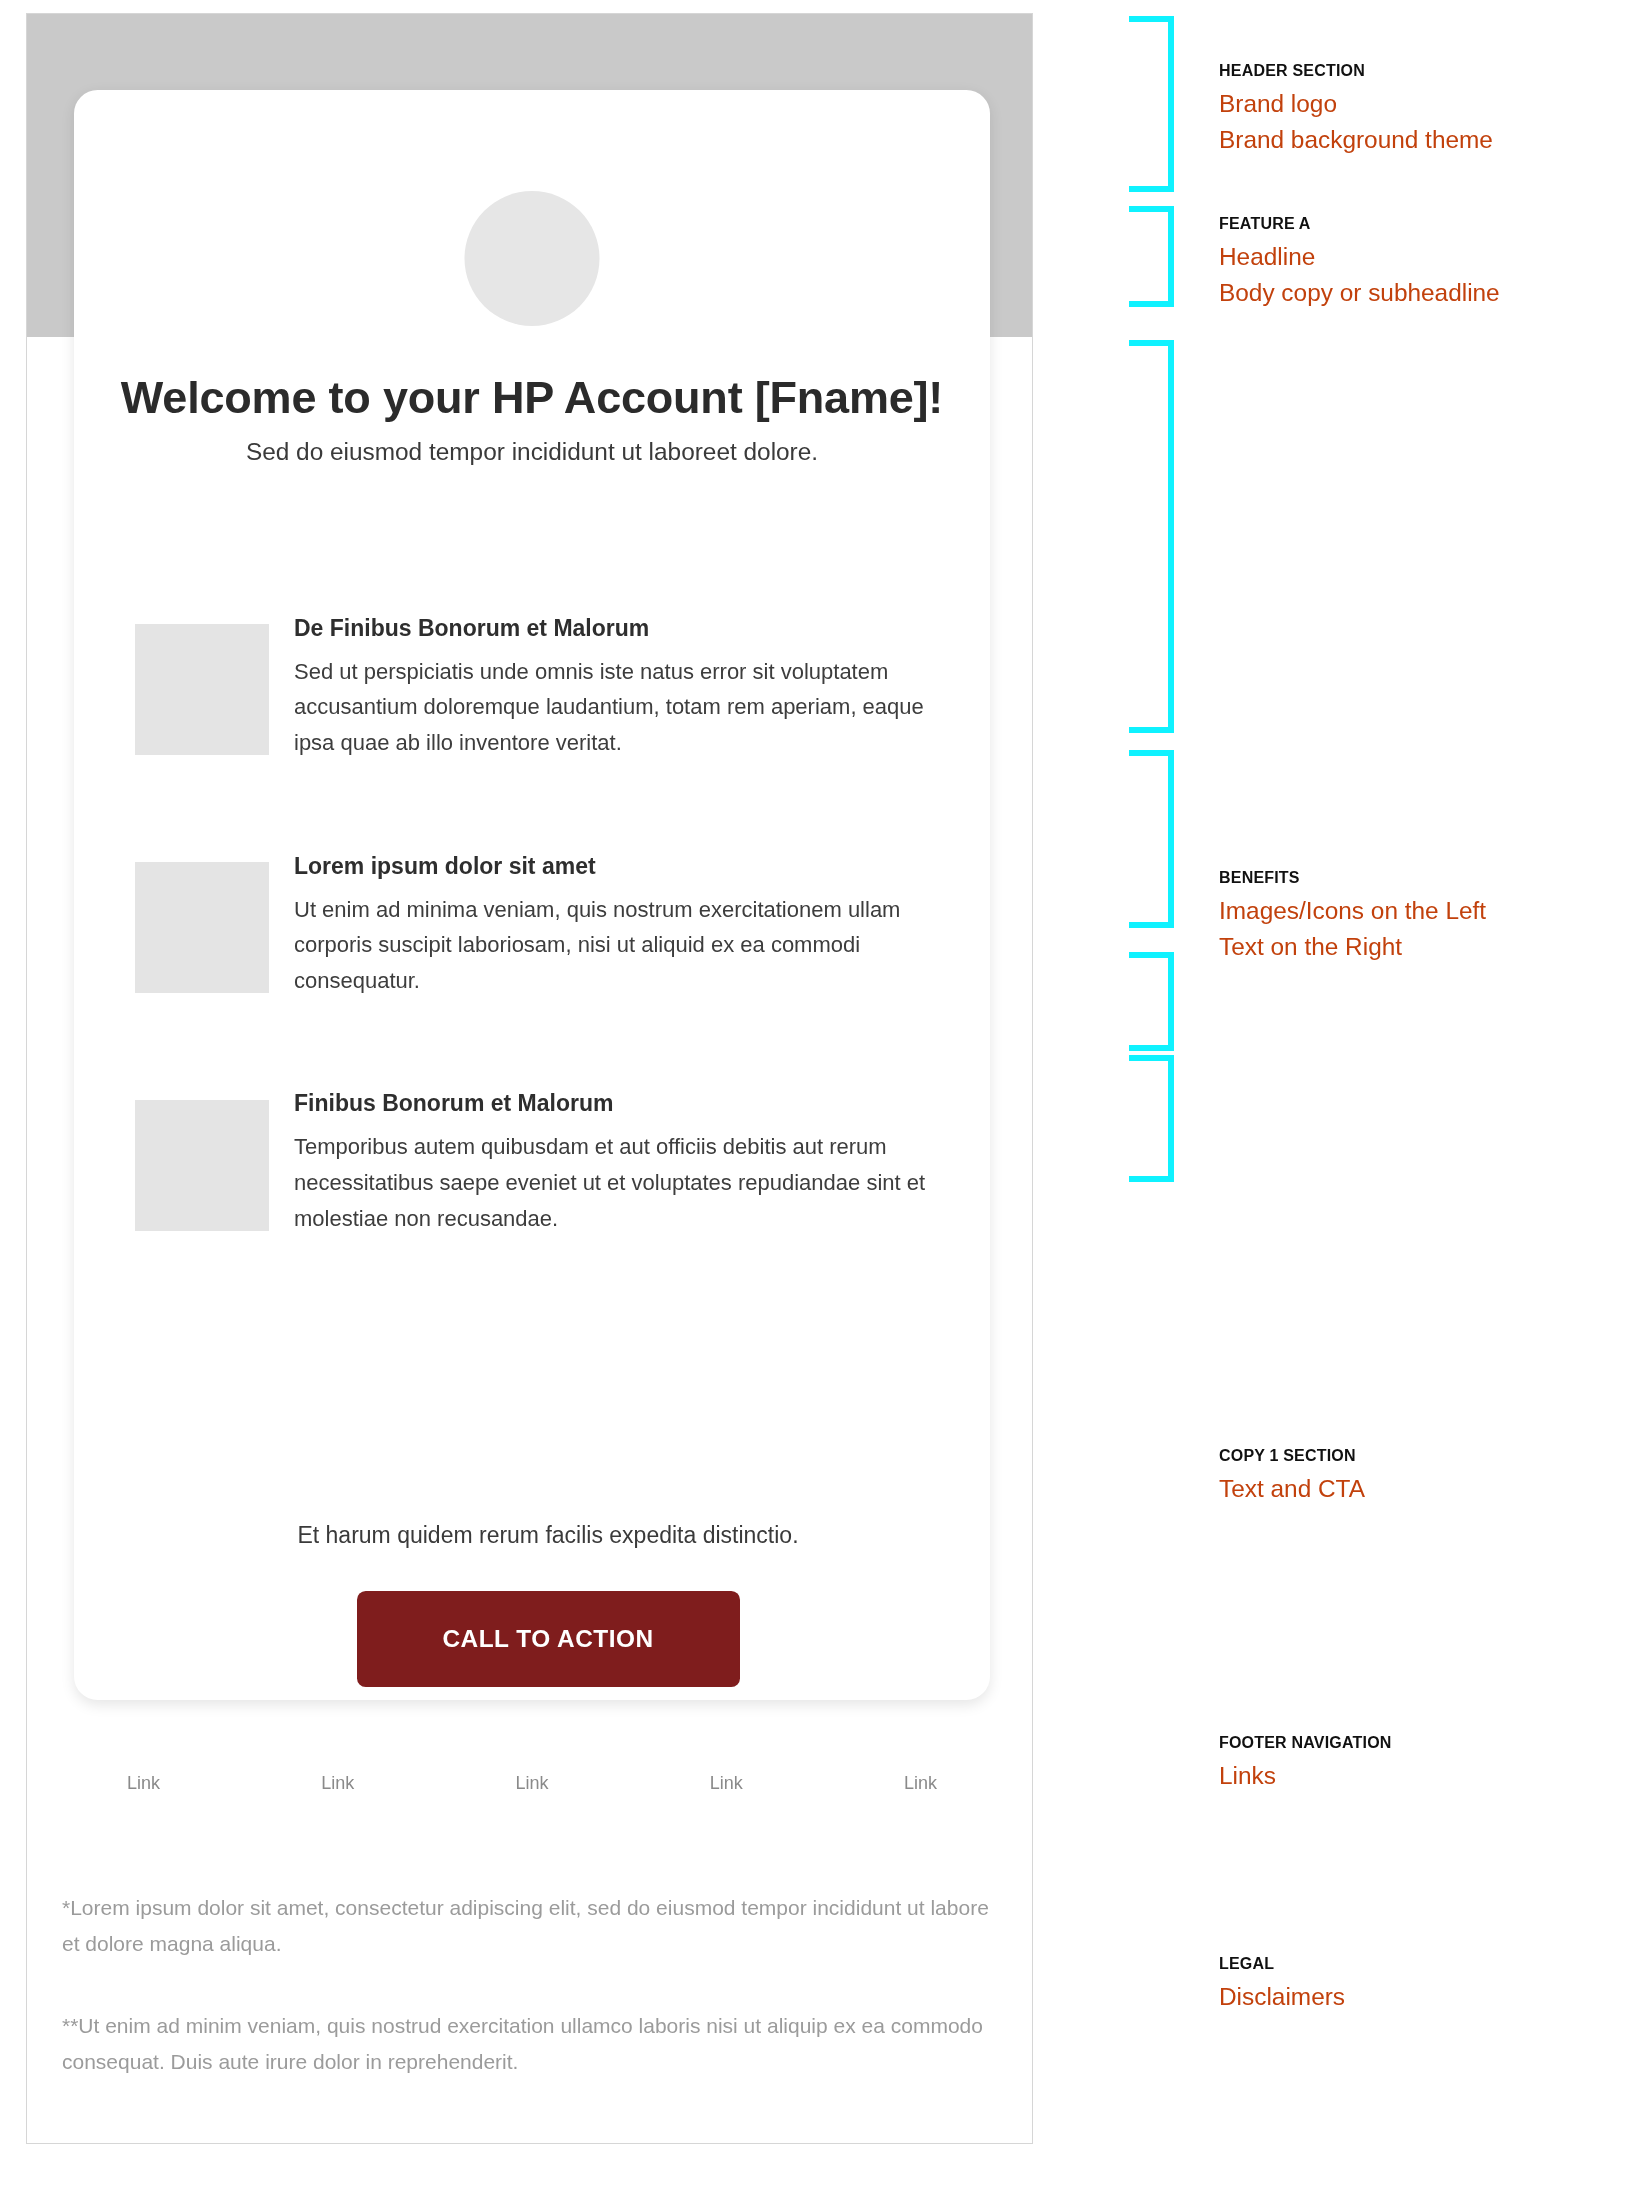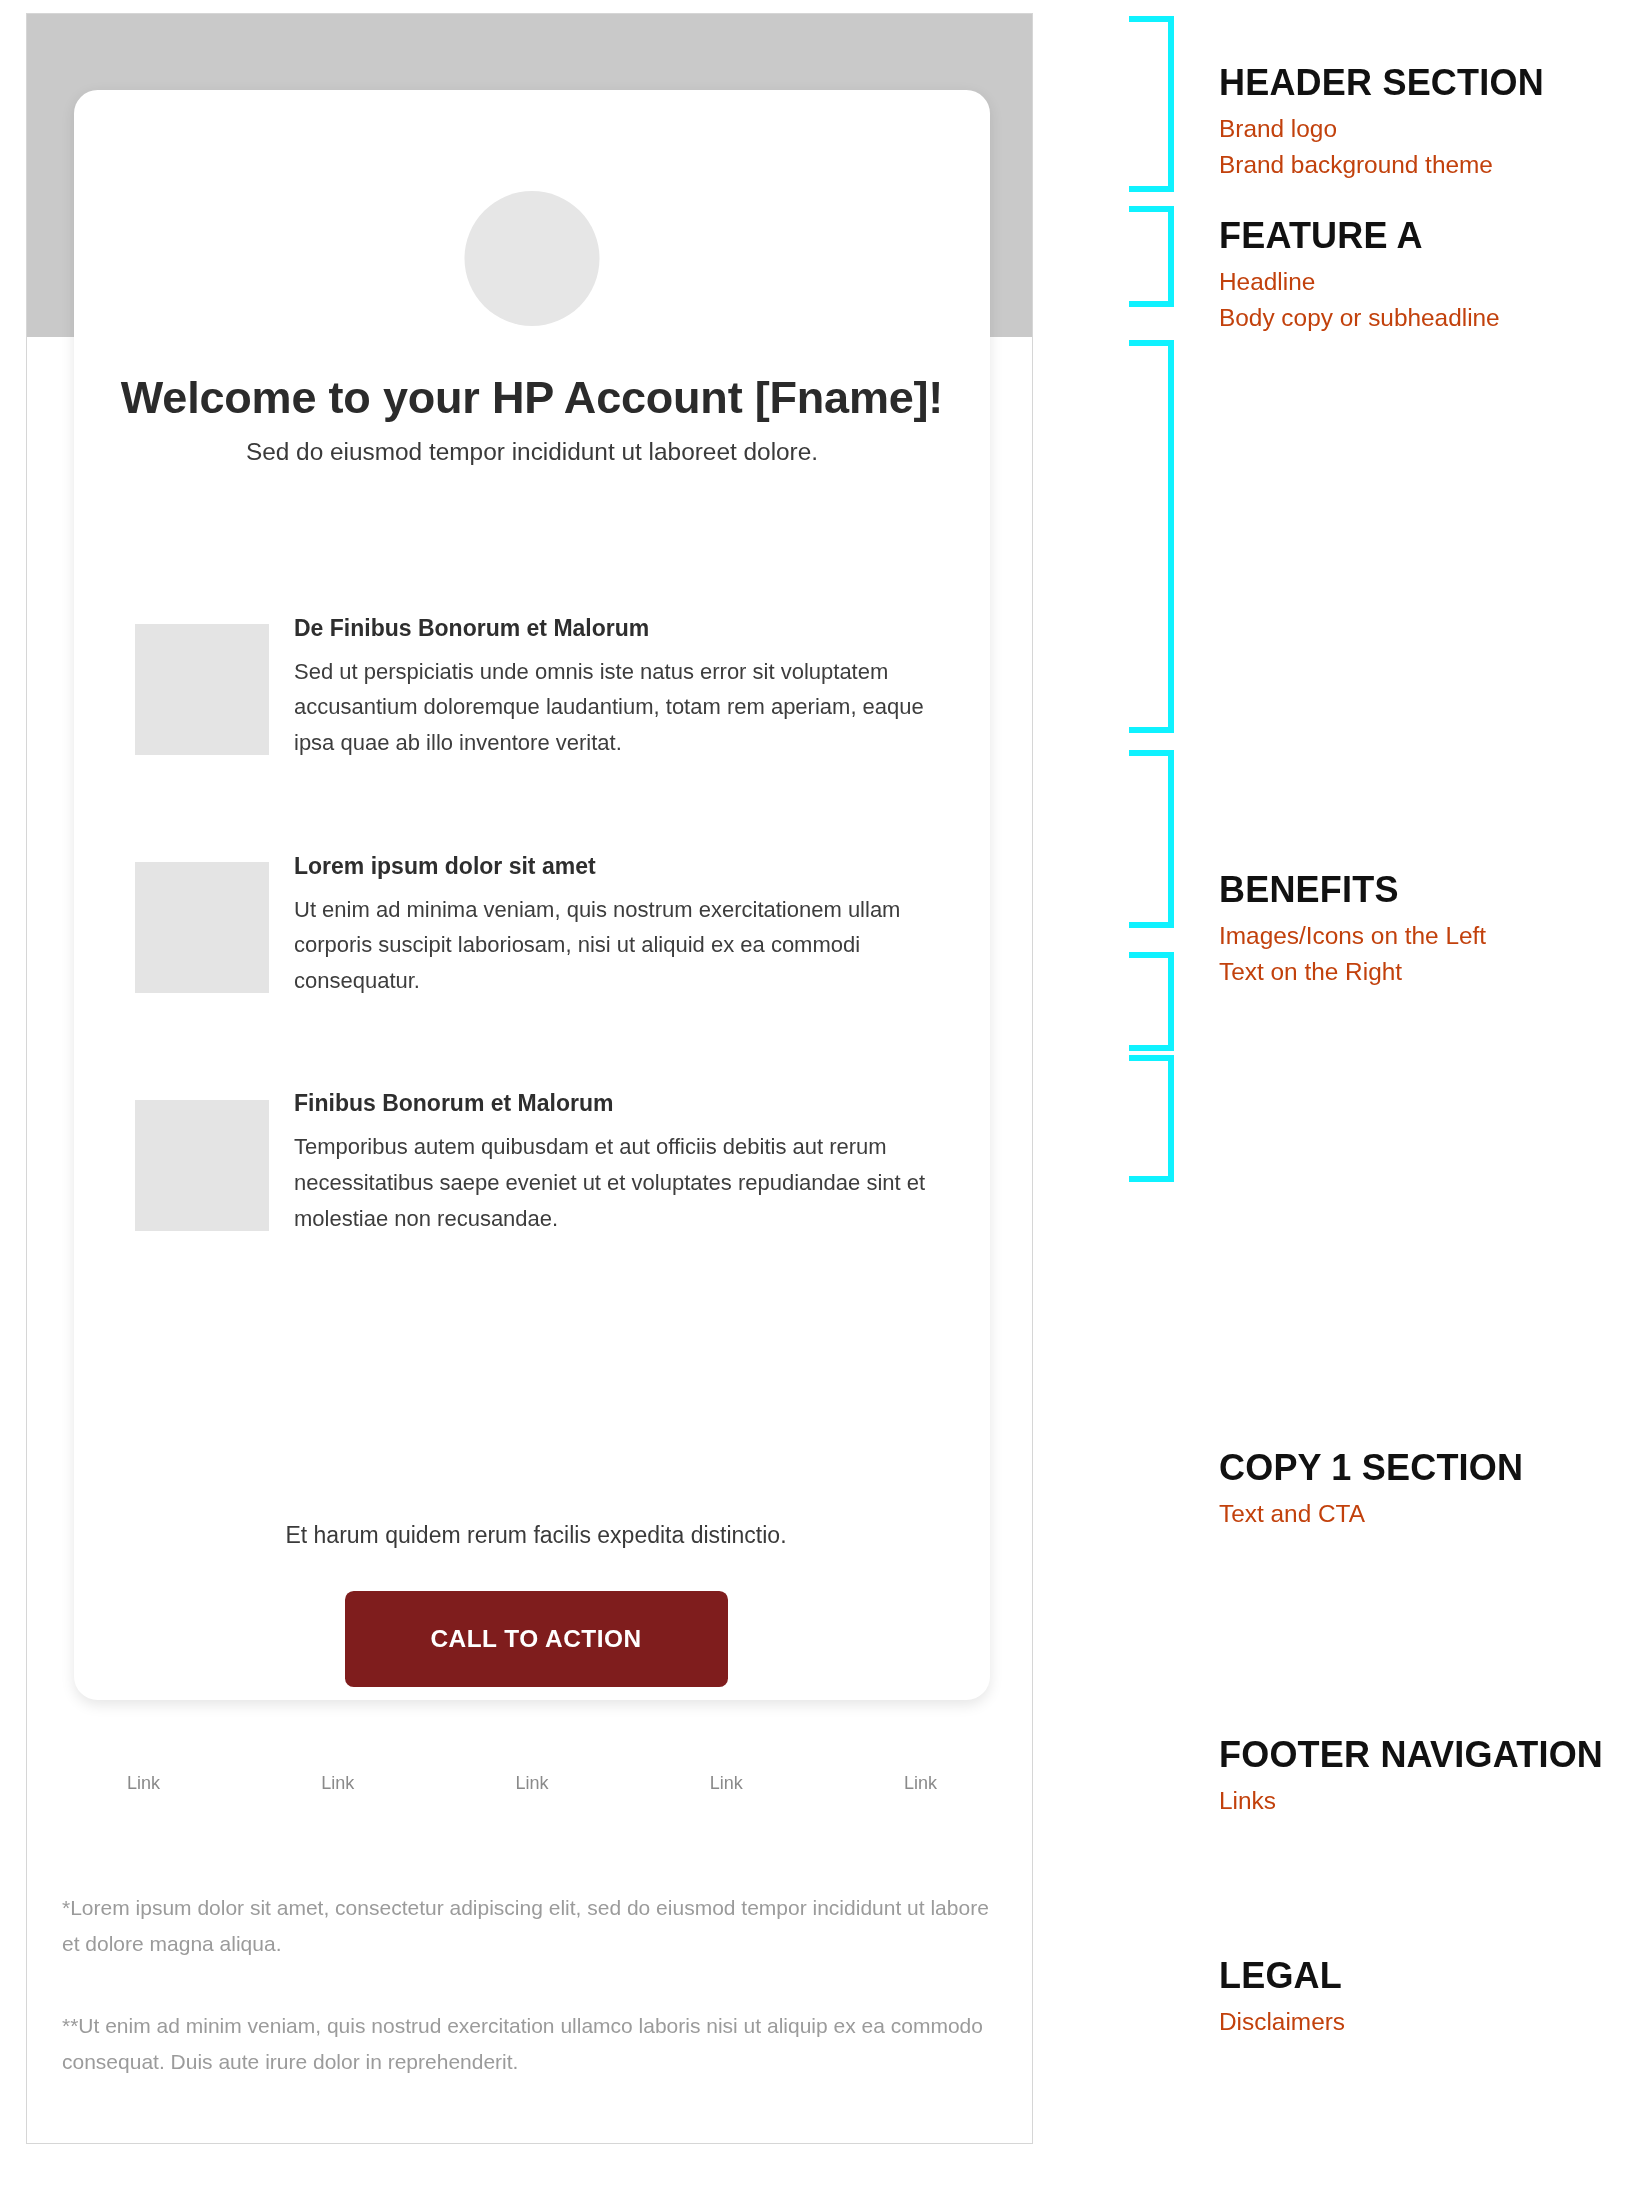--- a/index.html
+++ b/index.html
@@ -51,21 +51,21 @@
   }
   .benefit-text{flex:1 1 auto;padding-top:0;}
   .benefit-title{
     font-size:23px;font-weight:bold;color:#2e2e2e;margin:0 0 12.6px 0;line-height:1.15;
   }
   .benefit-body{
     font-size:22px;color:#3d3d3d;margin:0;line-height:1.62;font-weight:400;
   }
 
   
-  #copy-block{position:absolute;left:4px;top:1431px;width:100%;text-align:center;}
+  #copy-block{position:absolute;left:16px;top:1431px;width:100%;text-align:center;}
   #copy-line{font-size:23px;color:#3a3a3a;margin:0 0 41px 0;line-height:1.3;}
   #cta-button{
     display:inline-block;background:#7f1d1d;color:#ffffff;border:0;
     font-family:inherit;font-size:24.4px;font-weight:bold;letter-spacing:0.5px;
     padding:0;width:383px;height:96px;line-height:96px;border-radius:8.7px;
     cursor:pointer;text-align:center;
   }
 
   
   #footer-nav{
@@ -92,21 +92,21 @@
     position:absolute;width:45px;
     border-top:6.3px solid #0ff2ff;
     border-right:6.3px solid #0ff2ff;
     border-bottom:6.3px solid #0ff2ff;
     box-sizing:border-box;
   }
 
   
   .anno{position:absolute;left:1219px;width:425px;}
   .anno-title{
-    font-size:36px;font-weight:bold;color:#111111;letter-spacing:0.2px;
+    font-size:16px;font-weight:bold;color:#111111;letter-spacing:0.2px;
     margin:0 0 7.9px 0;line-height:1.22;
   }
   .anno-line{
     font-size:24.4px;color:#c2410c;margin:0 0 4.7px 0;line-height:1.28;font-weight:400;
   }
   .anno-line:last-child{margin-bottom:0;}
 </style>
 </head>
 <body>
 

